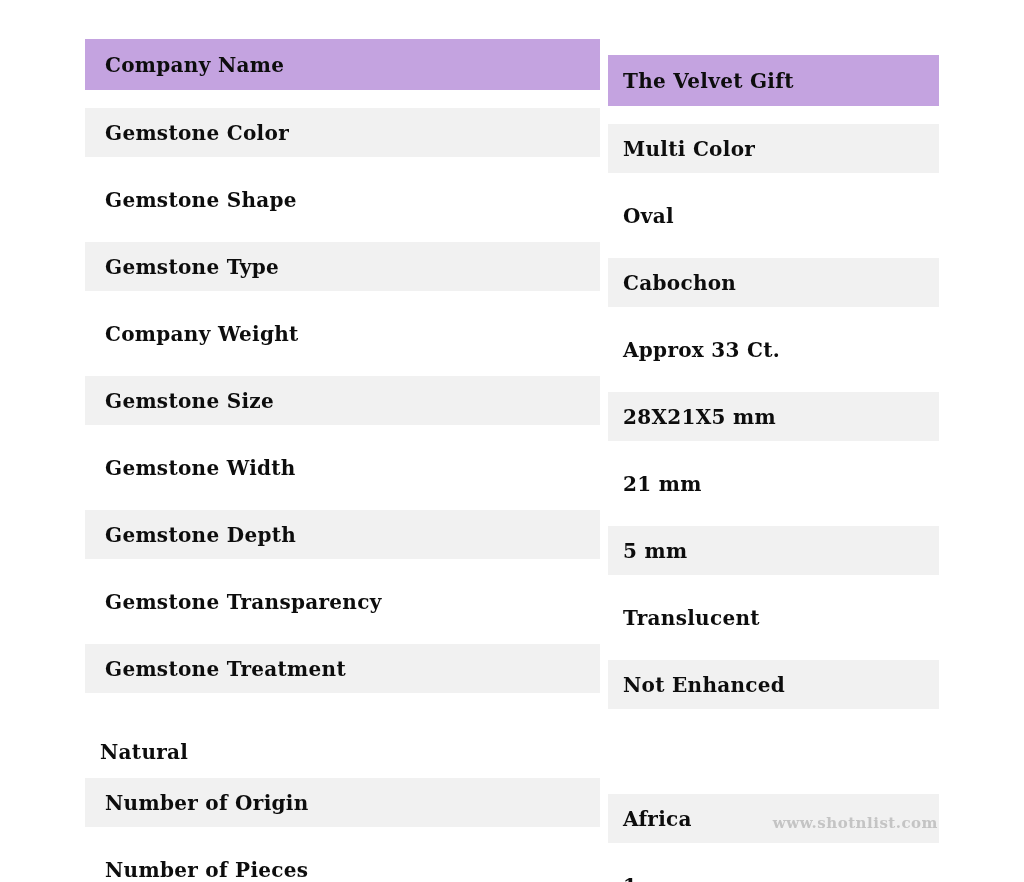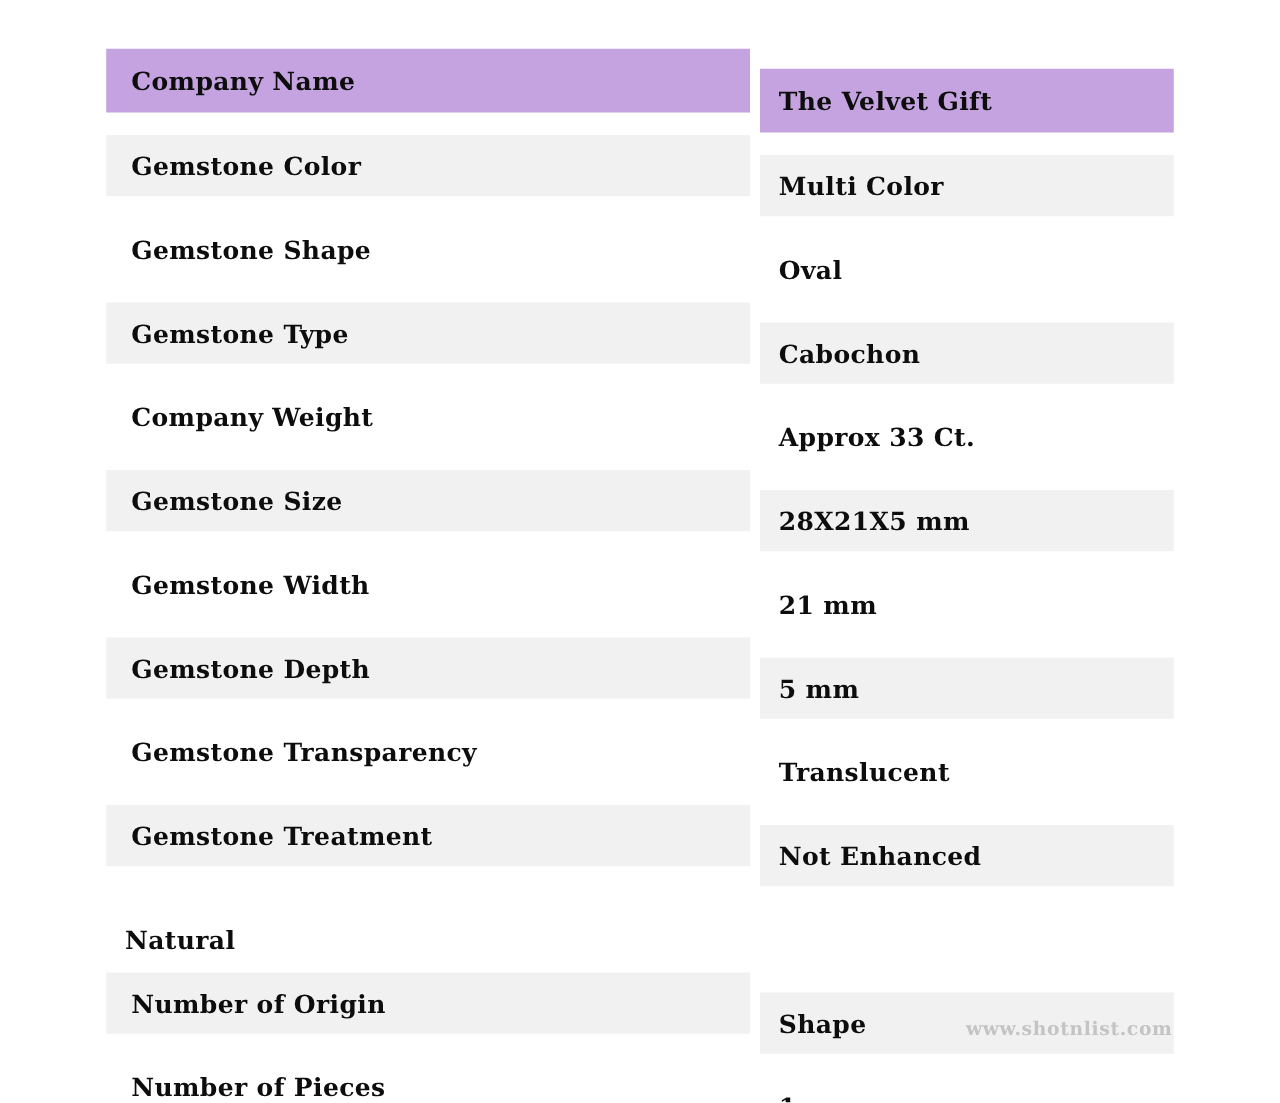--- a/index.html
+++ b/index.html
@@ -120,21 +120,21 @@
     </div>
     <div class="row">
       <div class="cell label">Gemstone Treatment</div>
       <div class="cell value">Not Enhanced</div>
     </div>
     <div class="row">
       <div class="cell value">Natural</div>
     </div>
     <div class="row">
       <div class="cell label">Number of Origin</div>
-      <div class="cell value">Shape</div>
+      <div class="cell value">Africa</div>
     </div>
     <div class="row">
       <div class="cell label">Number of Pieces</div>
       <div class="cell value">1</div>
     </div>
 
   </div>
 
   <div class="watermark">www.shotnlist.com</div>
 

